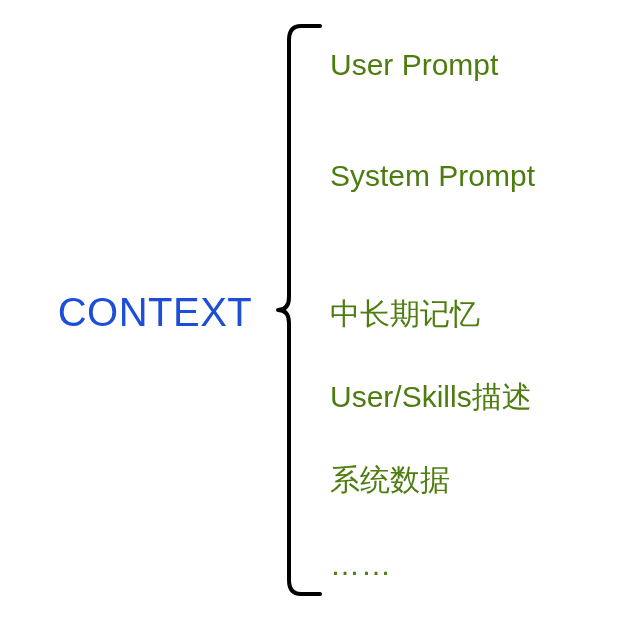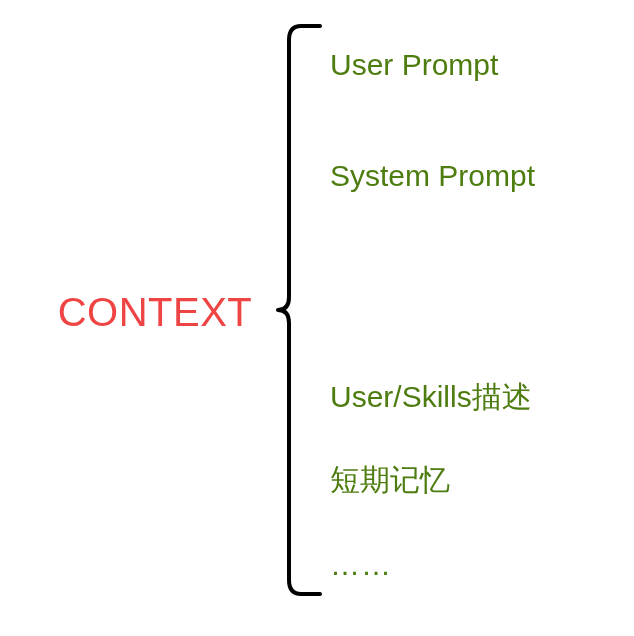--- a/index.html
+++ b/index.html
@@ -16,21 +16,21 @@
     overflow: hidden;
   }
   #root-label {
     position: absolute;
     left: 40px;
     top: 288px;
     width: 230px;
     text-align: center;
     font-size: 40px;
     line-height: 48px;
-    color: #ef4444;
+    color: #1d4ed8;
     letter-spacing: 0.5px;
     white-space: nowrap;
   }
   #brace-svg {
     position: absolute;
     left: 275px;
     top: 20px;
     width: 60px;
     height: 580px;
   }
@@ -61,18 +61,19 @@
 
   <div id="root-label">CONTEXT</div>
 
   <svg id="brace-svg" viewBox="0 0 60 580">
     <path d="M 45 6 L 26 6 Q 14 6 14 20 L 14 277 Q 14 290 3 290 Q 14 290 14 303 L 14 560 Q 14 574 26 574 L 45 574" fill="none" stroke="#000000" stroke-width="4" stroke-linecap="round" stroke-linejoin="round"></path>
   </svg>
 
   <div id="items">
     <div class="item" style="top:28px;"><span>User Prompt</span></div>
     <div class="item" style="top:111px;margin-top:28px;"><span>System Prompt</span></div>
+    <div class="item" style="top:277px;"><span>中长期记忆</span></div>
     <div class="item" style="top:360px;"><span>User/Skills描述</span></div>
-    <div class="item" style="top:443px;"><span>短期记忆</span></div>
+    <div class="item" style="top:443px;"><span>系统数据</span></div>
     <div class="item item-dots" style="top:528px;"><span>……</span></div>
   </div>
 
 </div>
 
 </body></html>

